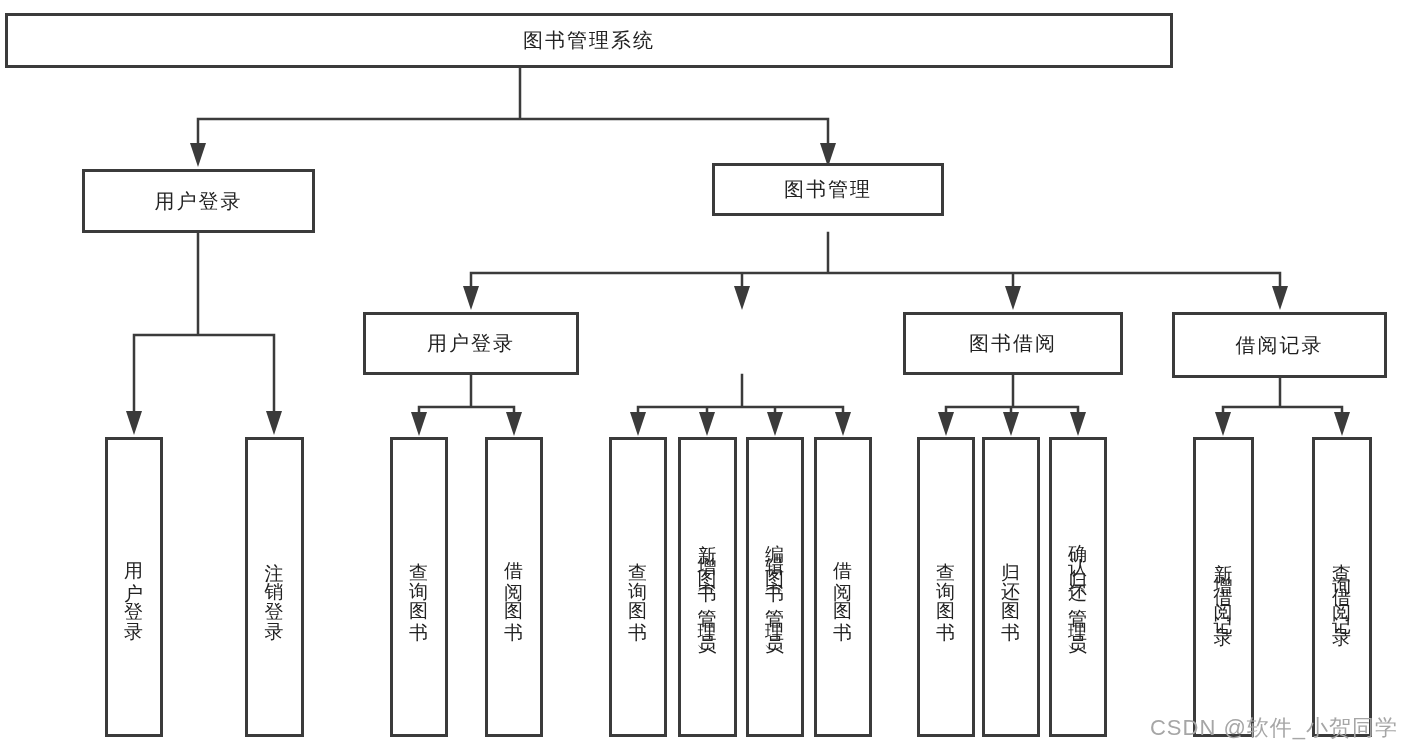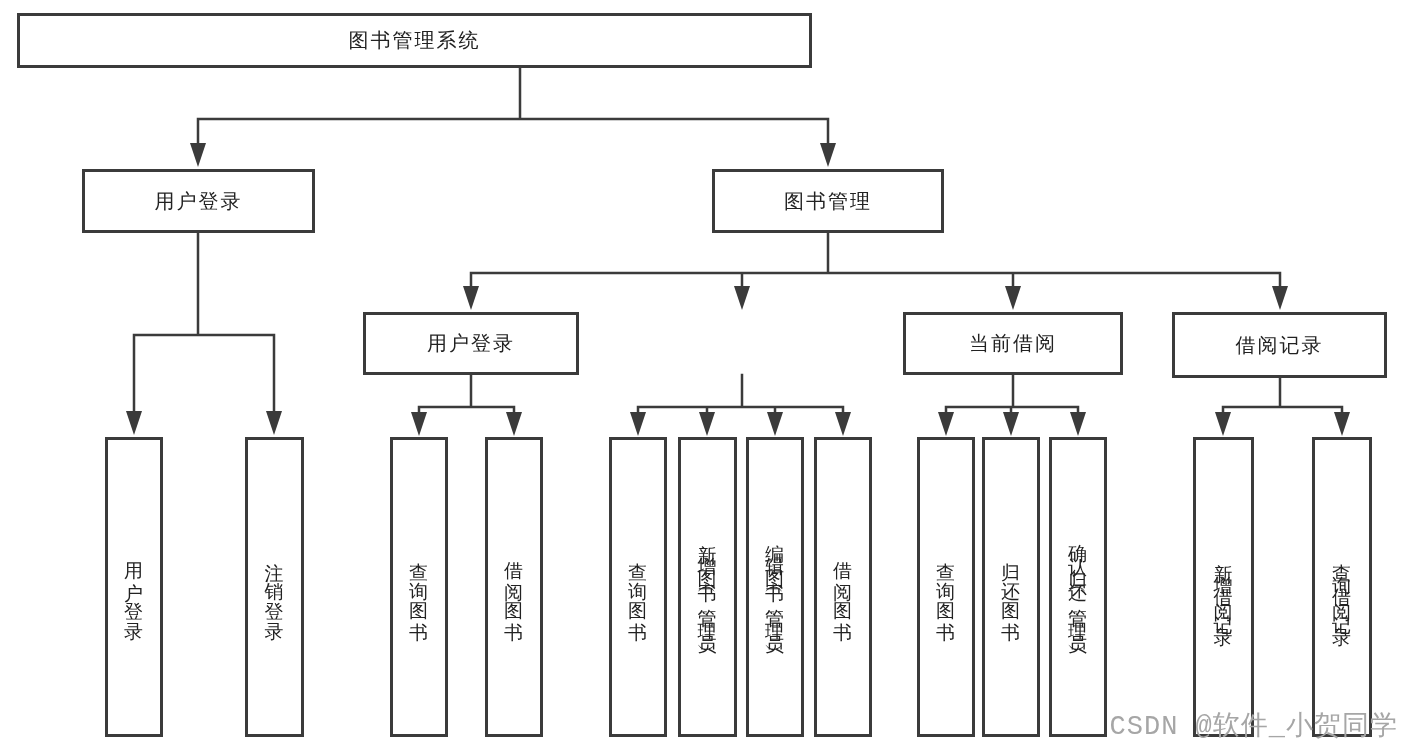--- a/index.html
+++ b/index.html
@@ -36,26 +36,25 @@
     text-orientation: mixed;
     font-size: 19px;
     letter-spacing: 13px;
     line-height: 1;
   }
   .node.v.loose span { letter-spacing: 20px; }
   .watermark {
     position: absolute;
     right: 7px;
     bottom: 4px;
-    font-size: 27px;
+    font-size: 22px;
     letter-spacing: 1px;
     color: var(--watermark, #a6a6a6);
     white-space: nowrap;
     z-index: 5;
-    font-family: Liberation Mono, monospace;
   }
 </style>
 </head>
 <body>
 
 <div class="canvas">
 
   <svg class="connectors" width="1405" height="747" viewBox="0 0 1405 747" fill="none" stroke="currentColor" stroke-width="2.5" stroke-linecap="square">
 
     <path d="M520,68 V119 M198,119 H828 M198,119 V146 M828,119 V146"></path>
@@ -85,36 +84,36 @@
     <path d="M1013,375 V407 M946,407 H1078 M946,407 V415 M1011,407 V415 M1078,407 V415"></path>
     <polygon points="946,436 938,412 954,412" fill="currentColor" stroke="none"></polygon>
     <polygon points="1011,436 1003,412 1019,412" fill="currentColor" stroke="none"></polygon>
     <polygon points="1078,436 1070,412 1086,412" fill="currentColor" stroke="none"></polygon>
 
     <path d="M1280,375 V407 M1223,407 H1342 M1223,407 V415 M1342,407 V415"></path>
     <polygon points="1223,436 1215,412 1231,412" fill="currentColor" stroke="none"></polygon>
     <polygon points="1342,436 1334,412 1350,412" fill="currentColor" stroke="none"></polygon>
   </svg>
 
-  <div class="node h" style="left:17px; top:13px; width:795px; height:55px">
+  <div class="node h" style="left:5px; top:13px; width:1168px; height:55px">
     <span>图书管理系统</span>
   </div>
 
   <div class="node h" style="left:82px; top:169px; width:233px; height:64px">
     <span>用户登录</span>
   </div>
-  <div class="node h" style="left:712px; top:169px; width:232px; height:64px">
+  <div class="node h" style="left:712px; top:163px; width:232px; height:53px">
     <span>图书管理</span>
   </div>
 
   <div class="node h" style="left:363px; top:312px; width:216px; height:63px">
     <span>用户登录</span>
   </div>
   <div class="node h" style="left:903px; top:312px; width:220px; height:63px">
-    <span>当前借阅</span>
+    <span>图书借阅</span>
   </div>
   <div class="node h" style="left:1172px; top:312px; width:215px; height:66px">
     <span>借阅记录</span>
   </div>
 
   <div class="node v loose" style="left:105px; top:437px; width:58px; height:300px">
     <span>用户登录</span>
   </div>
   <div class="node v loose" style="left:245px; top:437px; width:59px; height:300px">
     <span>注销登录</span>

